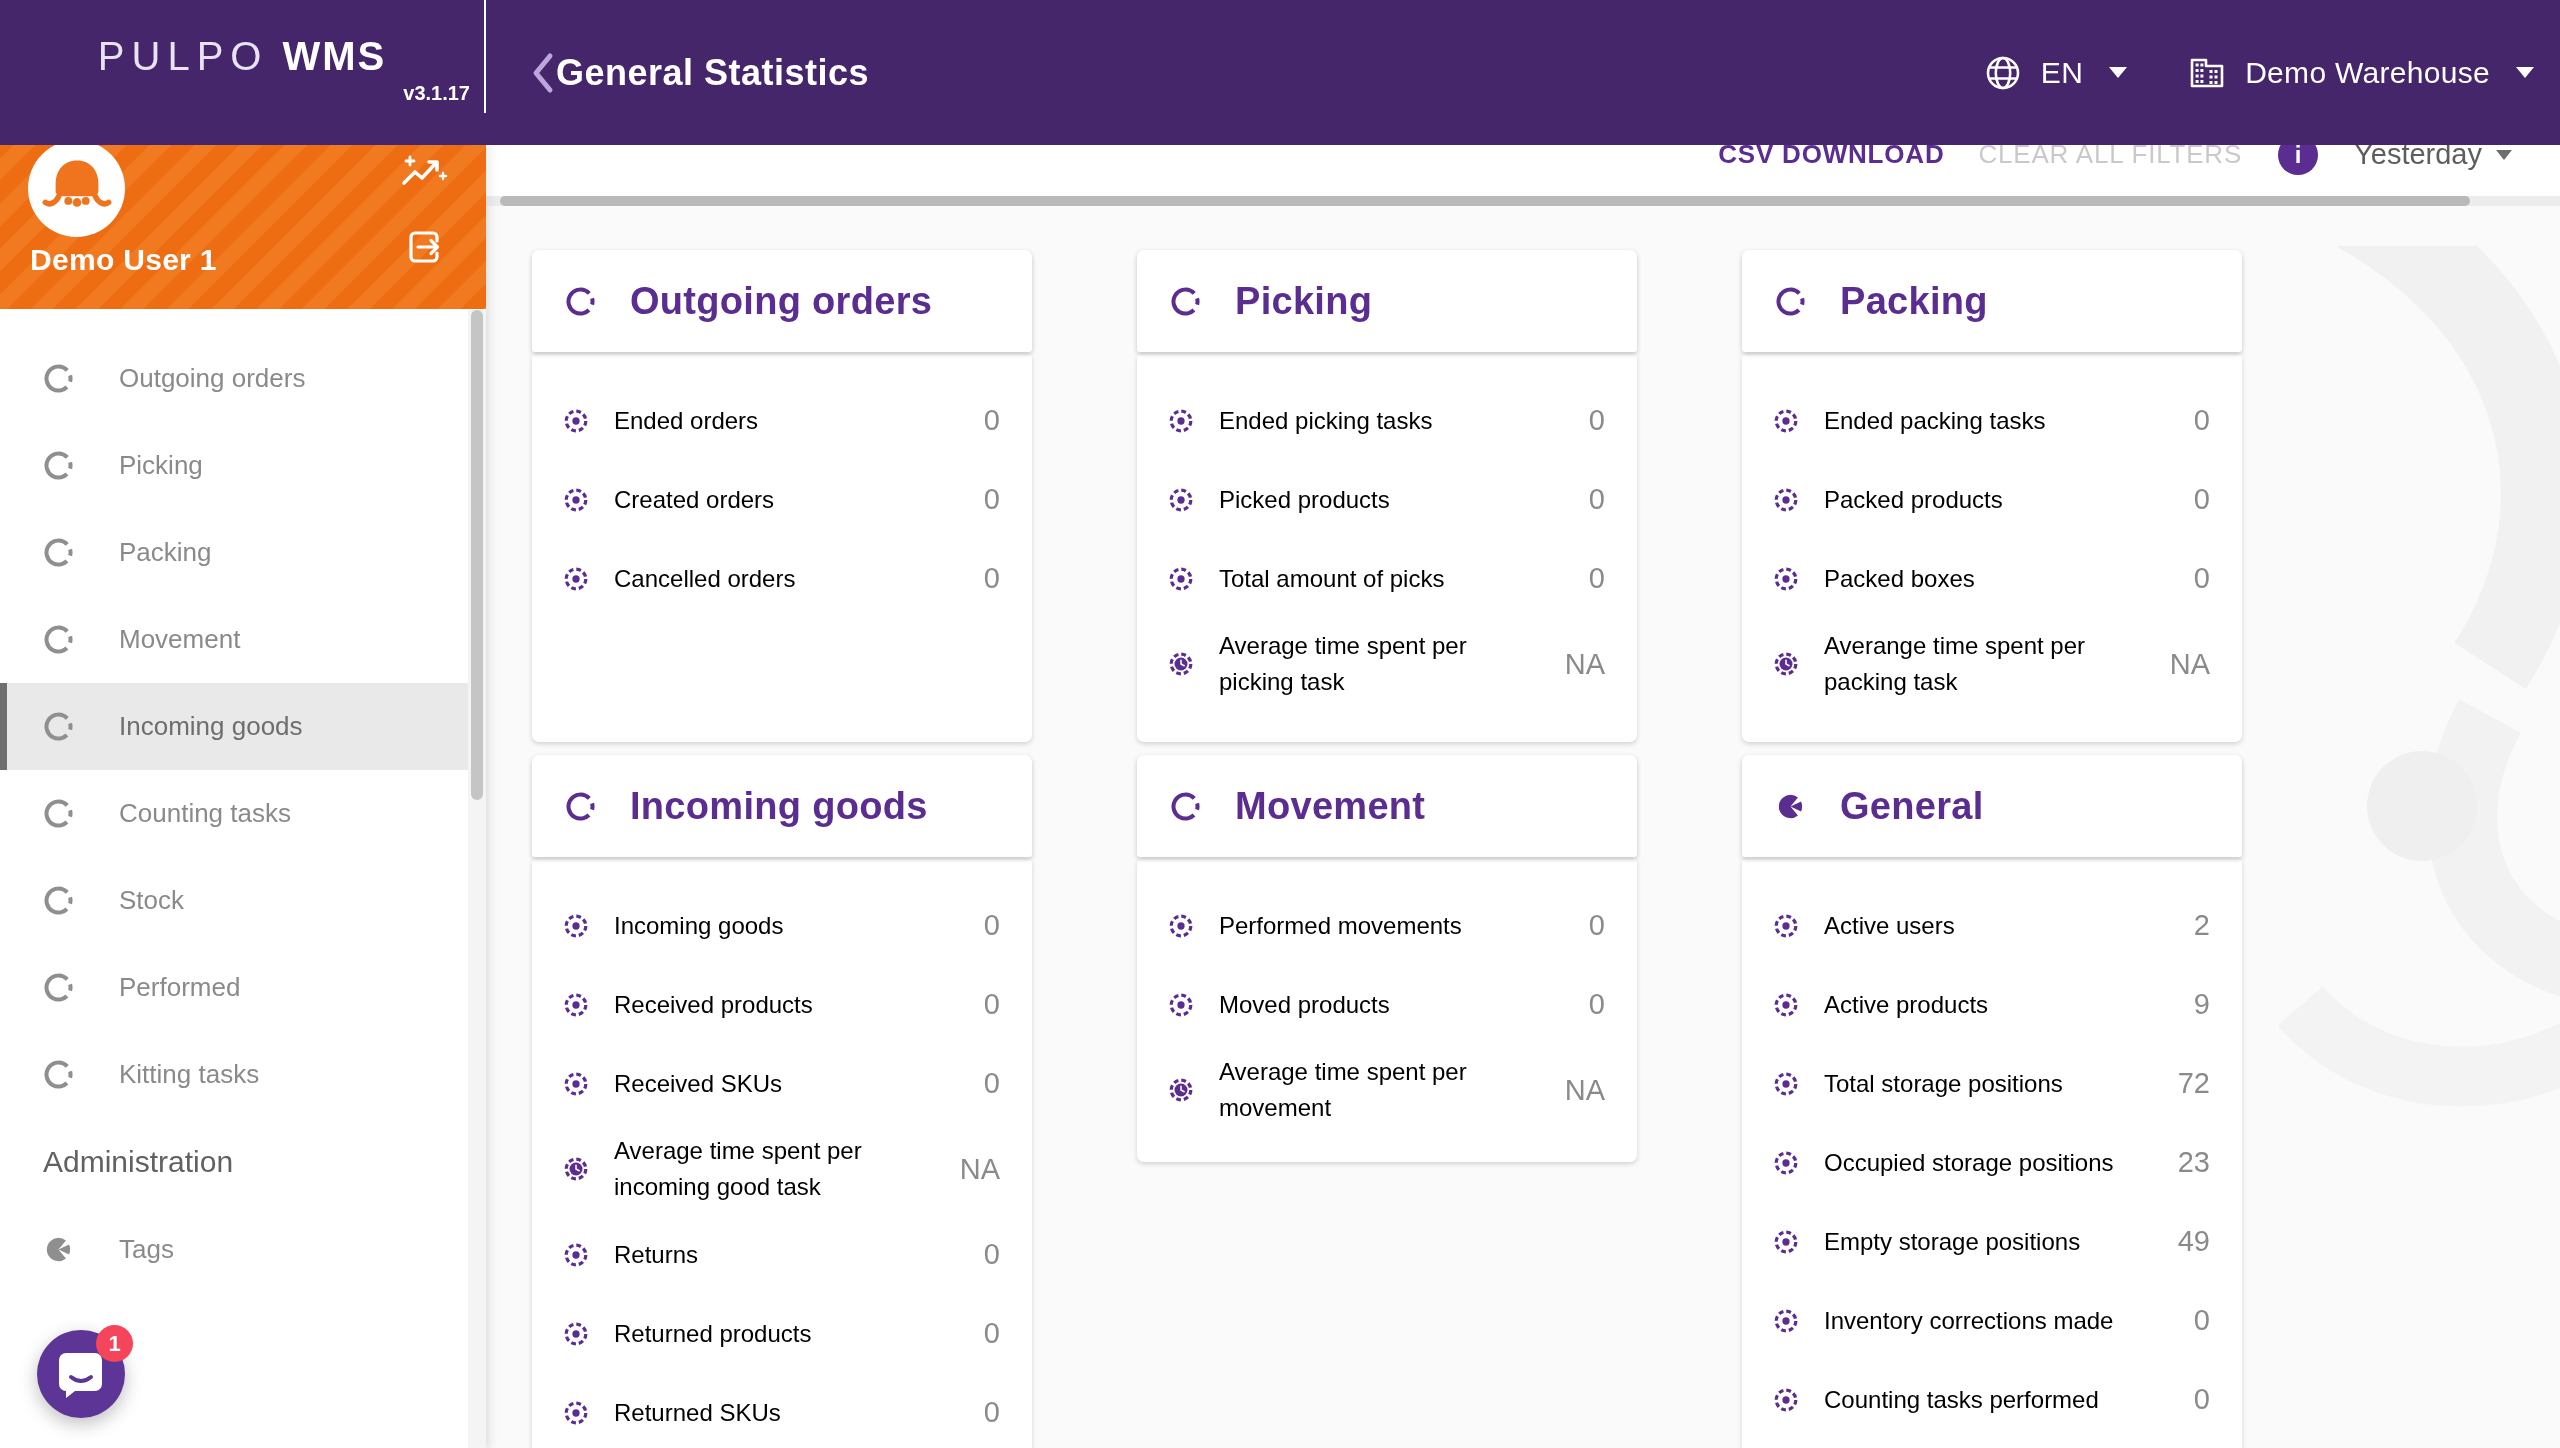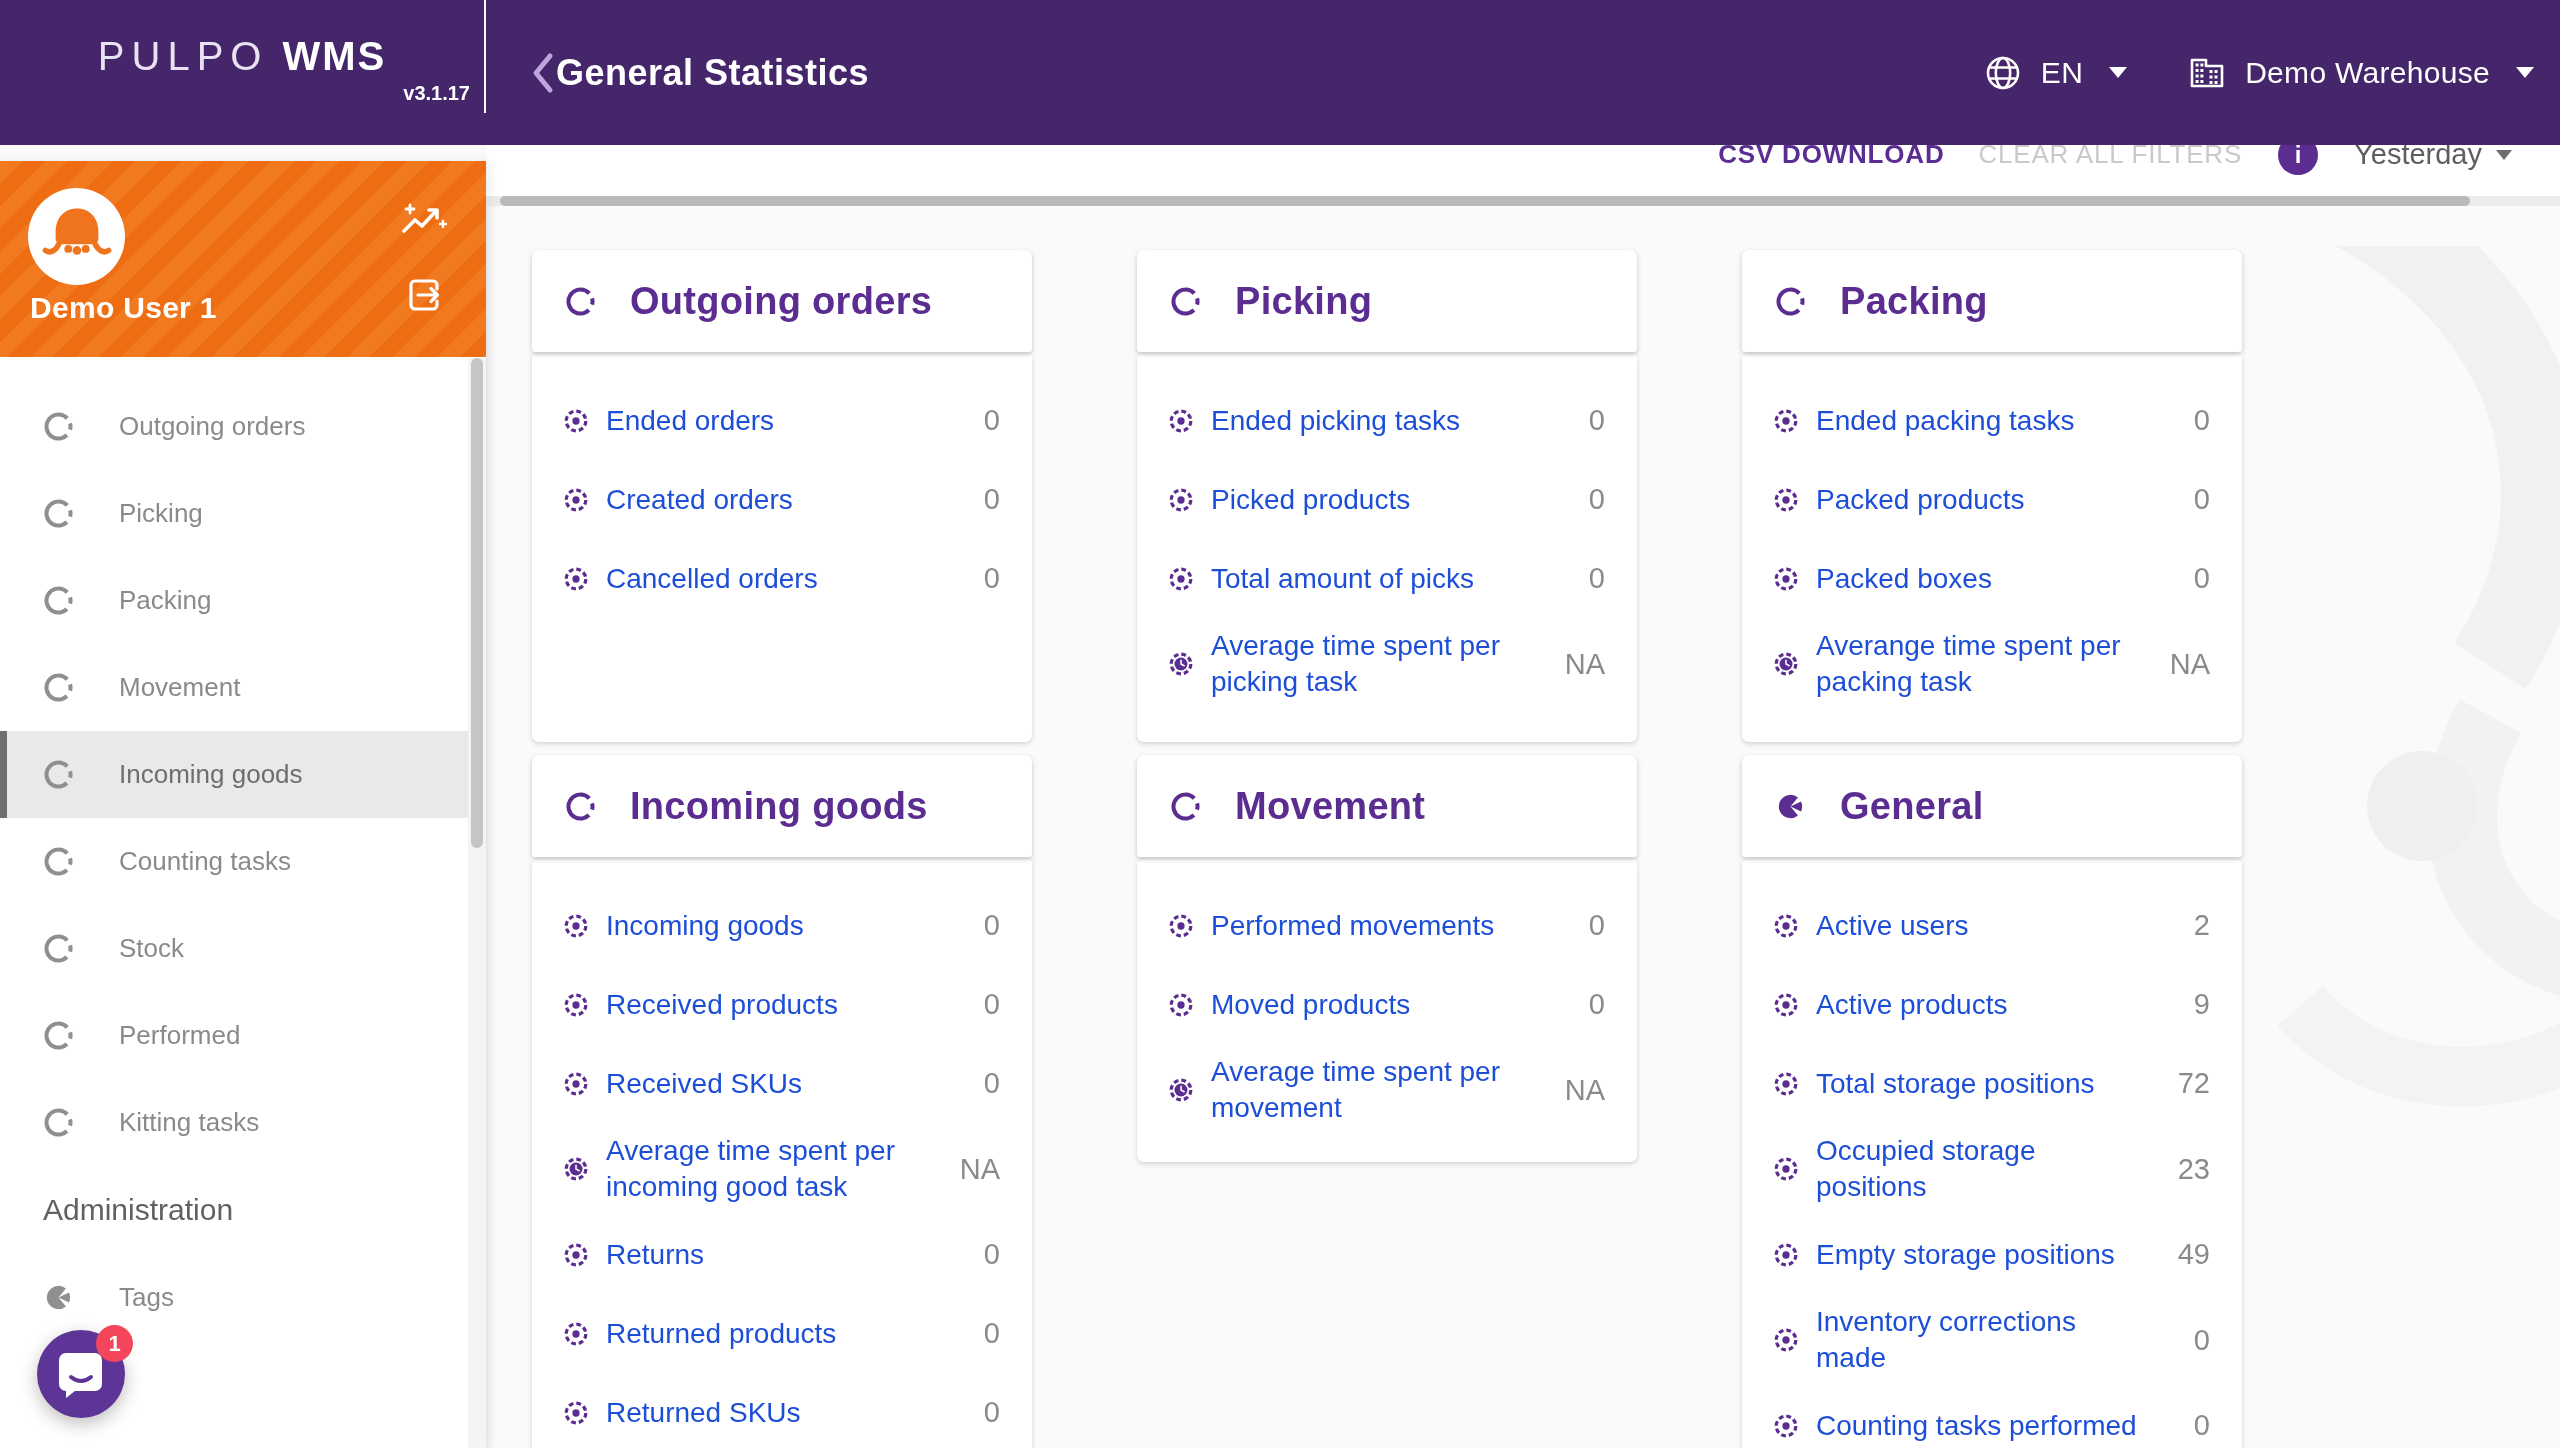--- a/index.html
+++ b/index.html
@@ -21,21 +21,21 @@
   .head-right{display:flex;align-items:center;padding-right:26px;}
   .lang-ctl,.wh-ctl{display:flex;align-items:center;gap:18px;color:#fff;cursor:pointer;}
   .wh-ctl{margin-left:60px;}
   .ctl-label{font-size:30px;font-weight:500;letter-spacing:.3px;}
   .caret{width:0;height:0;border-left:9px solid transparent;border-right:9px solid transparent;
     border-top:11px solid #fff;margin-left:8px;}
   .hicon{width:40px;height:40px;color:#fff;}
 
   
   .sidebar{position:absolute;left:0;top:113px;bottom:0;width:486px;background:#fff;
-    box-shadow:4px 0 10px rgba(0,0,0,.07);z-index:20;margin-top:48px;}
+    box-shadow:4px 0 10px rgba(0,0,0,.07);z-index:20;}
   .user-panel{height:196px;position:relative;
     background:repeating-linear-gradient(135deg,#F1791F 0 16px,#EE6D12 16px 32px);}
   .avatar{position:absolute;left:28px;top:27px;width:97px;height:97px;border-radius:50%;background:#fff;
     display:flex;align-items:center;justify-content:center;}
   .avatar svg{width:76px;height:76px;}
   .user-name{position:absolute;left:30px;top:130px;color:#fff;font-size:30px;font-weight:700;letter-spacing:.3px;}
   .panel-icon{position:absolute;color:#fff;cursor:pointer;}
   .icon-stats{right:38px;top:40px;width:48px;height:40px;}
   .icon-logout{right:42px;top:114px;width:40px;height:40px;}
   .menu{padding-top:26px;}
@@ -72,21 +72,21 @@
   .card{display:flex;flex-direction:column;width:500px;}
   .card-head{height:102px;background:#fff;border-radius:7px 7px 3px 3px;box-shadow:0 2px 5px rgba(0,0,0,.22);
     display:flex;align-items:center;padding-left:33px;position:relative;z-index:2;}
   .card-icon{width:31px;height:31px;color:#5B2D90;margin-right:34px;flex:none;}
   .card-title{font-size:38px;font-weight:700;color:#5B2D90;margin:0;letter-spacing:.3px;}
   .card-body{margin-top:3px;background:#fff;border-radius:3px 3px 7px 7px;box-shadow:0 2px 5px rgba(0,0,0,.16);
     padding:26px 0;}
   .cards-grid .card:nth-child(-n+3) .card-body{height:387px;}
   .stat-row{display:flex;align-items:center;min-height:79px;padding:0 32px 0 30px;}
   .row-icon{width:28px;height:28px;color:#5B2D90;margin-right:16px;flex:none;}
-  .row-label{width:328px;font-size:28px;color:#1d4ed8;line-height:36px;padding:10px 0;}
+  .row-label{width:328px;font-size:24px;color:#000000;line-height:36px;padding:10px 0;margin-left:8px;}
   .row-value{flex:1;text-align:right;font-size:29px;color:#8A8A8A;}
 
   
   .chat-fab{position:absolute;left:37px;top:1330px;width:88px;height:88px;border-radius:50%;background:#5C3596;
     box-shadow:0 6px 18px rgba(0,0,0,.25);display:flex;align-items:center;justify-content:center;z-index:40;cursor:pointer;}
   .chat-fab svg{width:52px;height:52px;}
   .chat-badge{position:absolute;right:-8px;top:-5px;width:37px;height:37px;border-radius:50%;background:#F4455A;
     color:#fff;font-size:22px;font-weight:700;display:flex;align-items:center;justify-content:center;}
 </style>
 </head>

